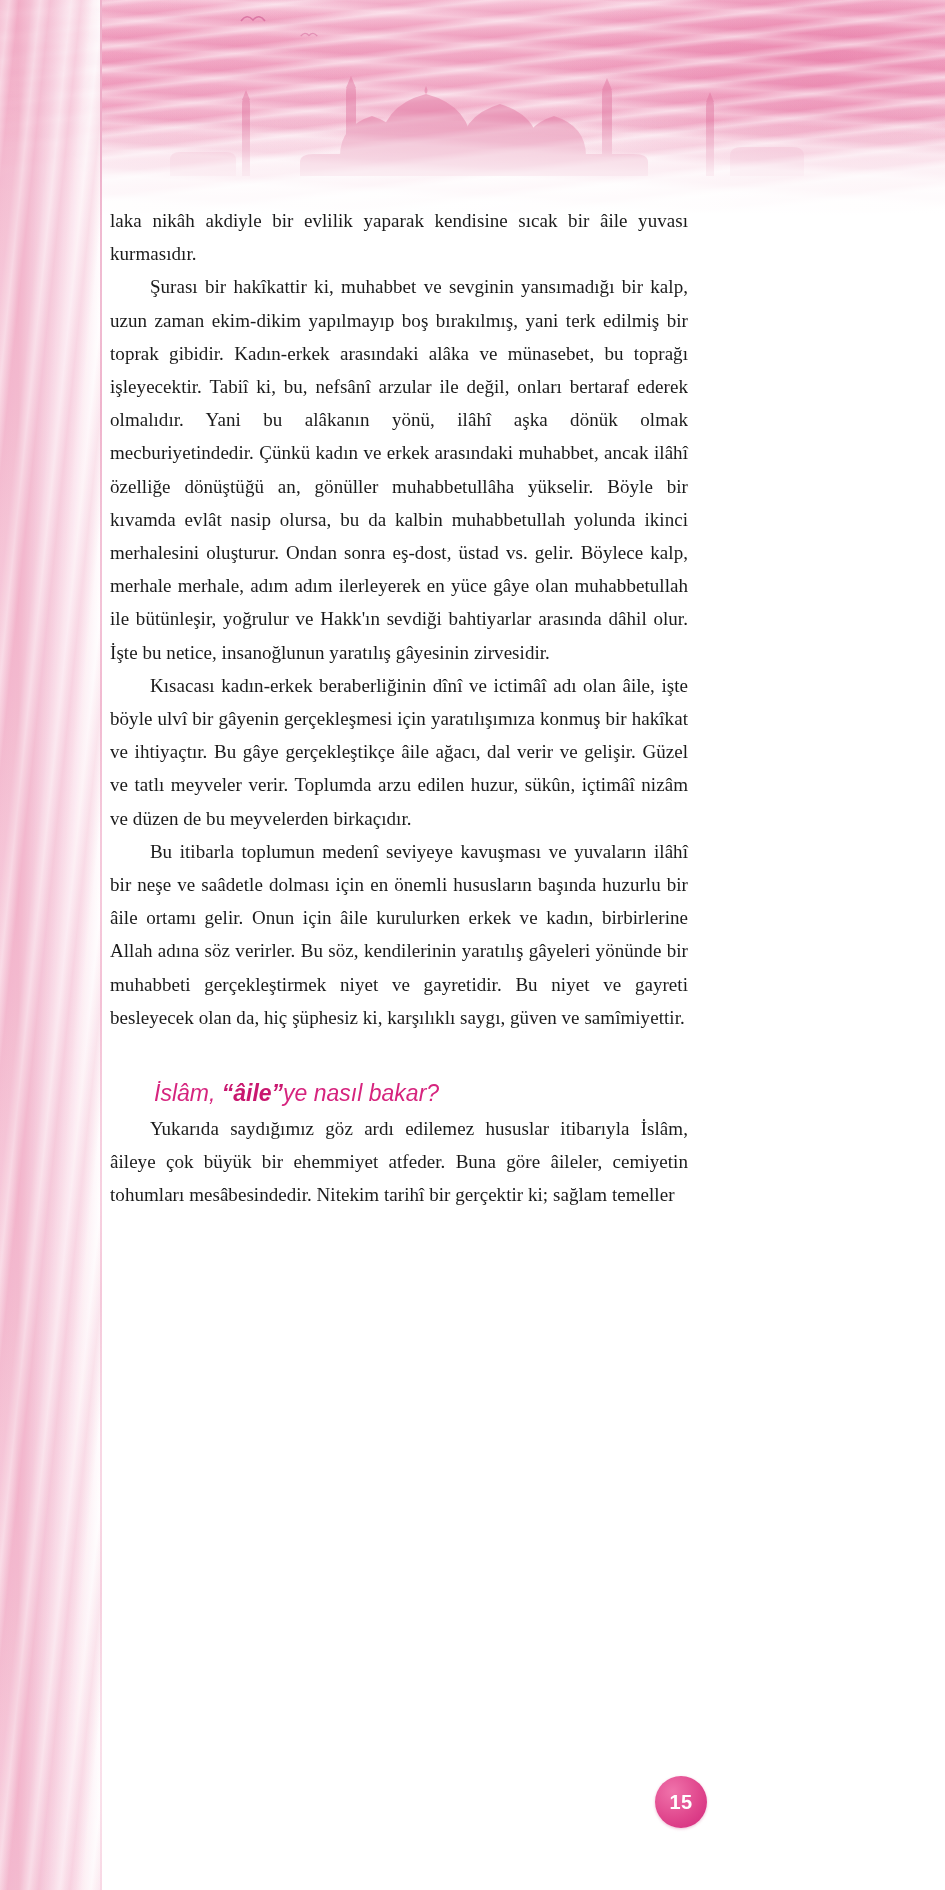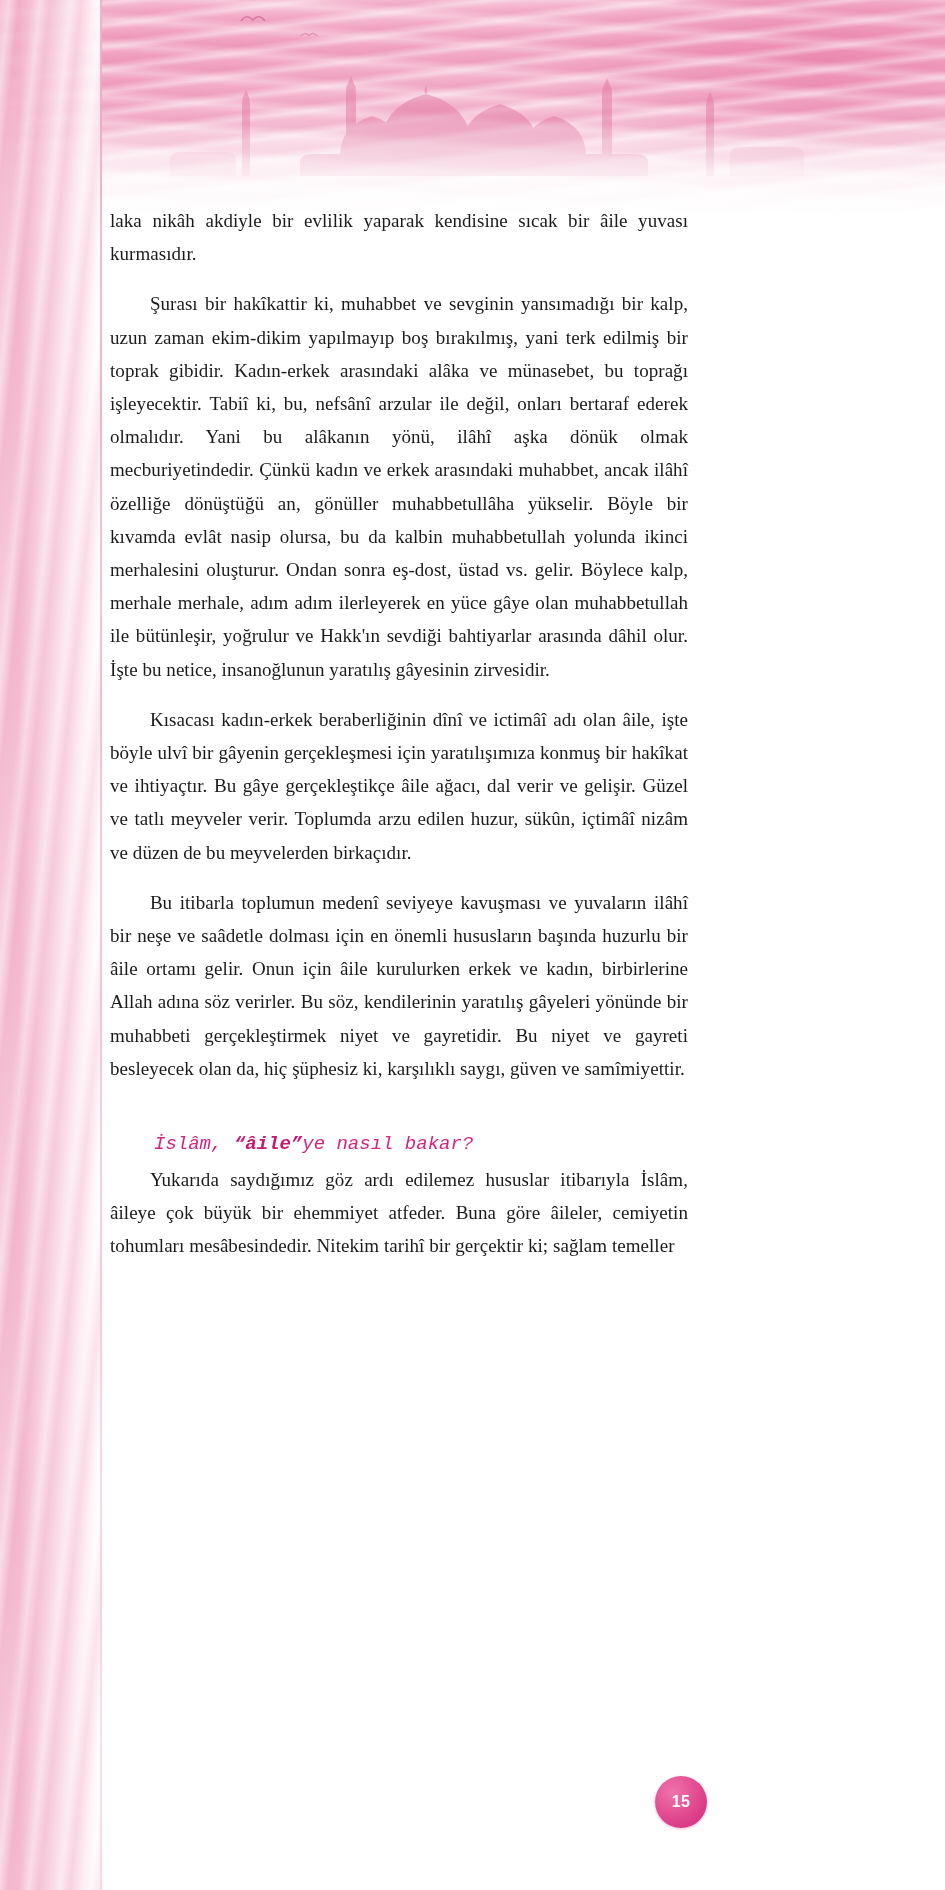--- a/index.html
+++ b/index.html
@@ -87,42 +87,42 @@
     margin:0 0 0 0;
     font-size:19px;
     line-height:33.2px;
     color:#1b1b1b;
     text-align:justify;
     text-justify:inter-word;
     -webkit-hyphens:none;hyphens:none;
     letter-spacing:.05px;
   }
   p.para.indent{text-indent:2.1em;}
-  p.para + p.para{margin-top:17px;}
+  p.para + p.para{}
   p.para.last-line-left{text-align-last:left;}
 
   .section-head{
     margin:44px 0 4px 44px;
-    font-size:19px;
+    font-size:23px;
     line-height:30px;
     color:#d6247e;
     font-style:italic;
-    font-family:Liberation Mono, monospace;
+    font-family:Liberation Sans, sans-serif;
   }
   .section-head b{font-weight:bold;color:#c9176f;font-style:italic;}
 
   
   .page-badge{
     position:absolute;left:655px;top:1776px;
     width:52px;height:52px;border-radius:50%;
     background:radial-gradient(circle at 34% 30%, #f073ab 0%, #e0478d 55%, #d2277c 100%);
     color:#ffffff;
     display:flex;align-items:center;justify-content:center;
     font-family:"Liberation Sans","DejaVu Sans",sans-serif;
-    font-size:16px;font-weight:bold;letter-spacing:.4px;
+    font-size:20px;font-weight:bold;letter-spacing:.4px;
     box-shadow:0 1px 3px rgba(190,40,110,.30);
   }
 
   
   .right-margin{position:absolute;right:0;top:0;width:235px;height:1890px;background:transparent;pointer-events:none;}
 </style>
 </head>
 <body>
 
 <div id="page">

